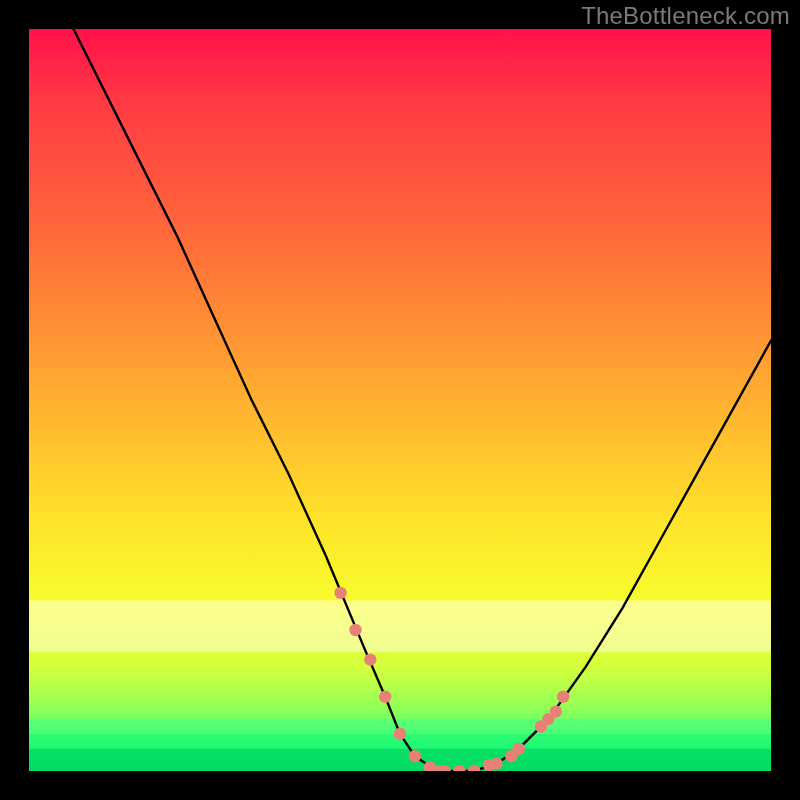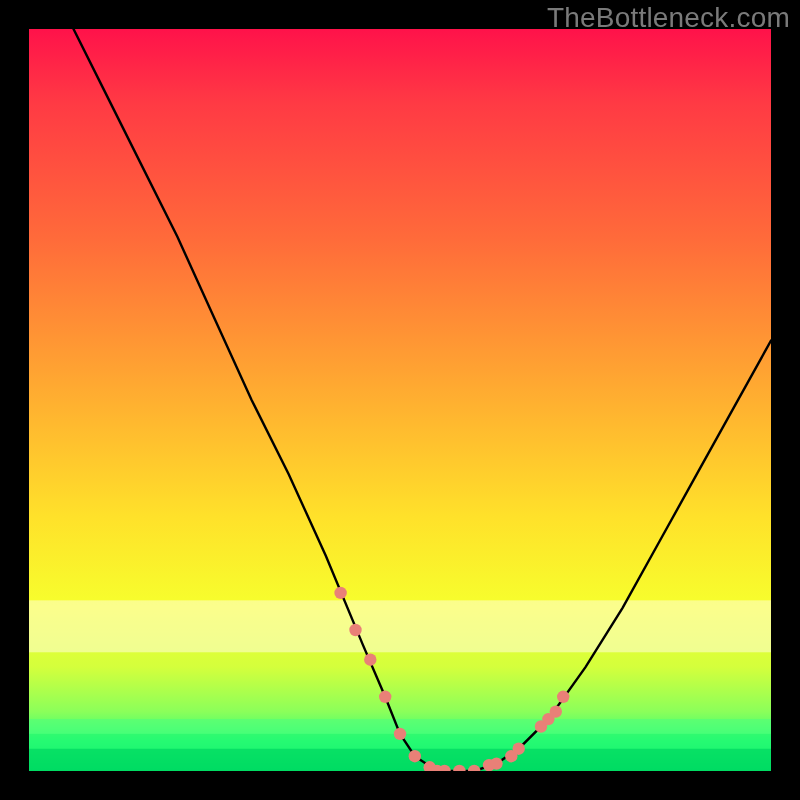--- a/index.html
+++ b/index.html
@@ -44,21 +44,21 @@
     left: 0;
     top: 0;
     width: 742px;
     height: 742px;
   }
   .watermark {
     position: absolute;
     top: 2px;
     right: 10px;
     font-family: Arial, Helvetica, sans-serif;
-    font-size: 28px;
+    font-size: 24px;
     color: #7a7a7a;
     letter-spacing: 0.2px;
     font-weight: 500;
   }
 </style>
 </head>
 <body>
 
 <div class="frame">
   <div class="plot"></div>

